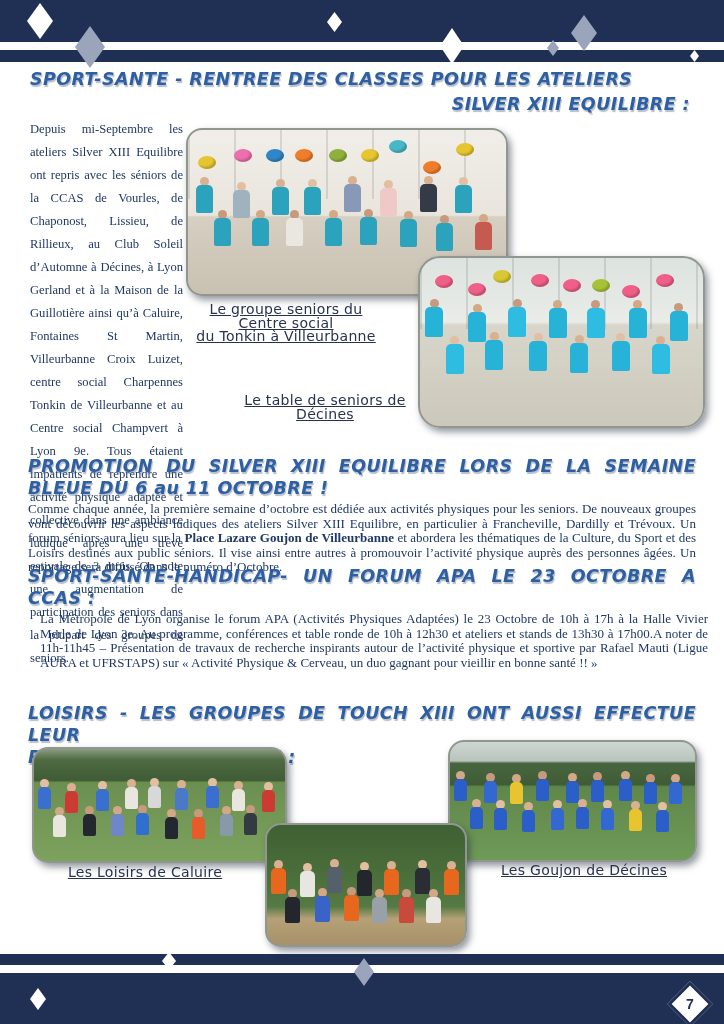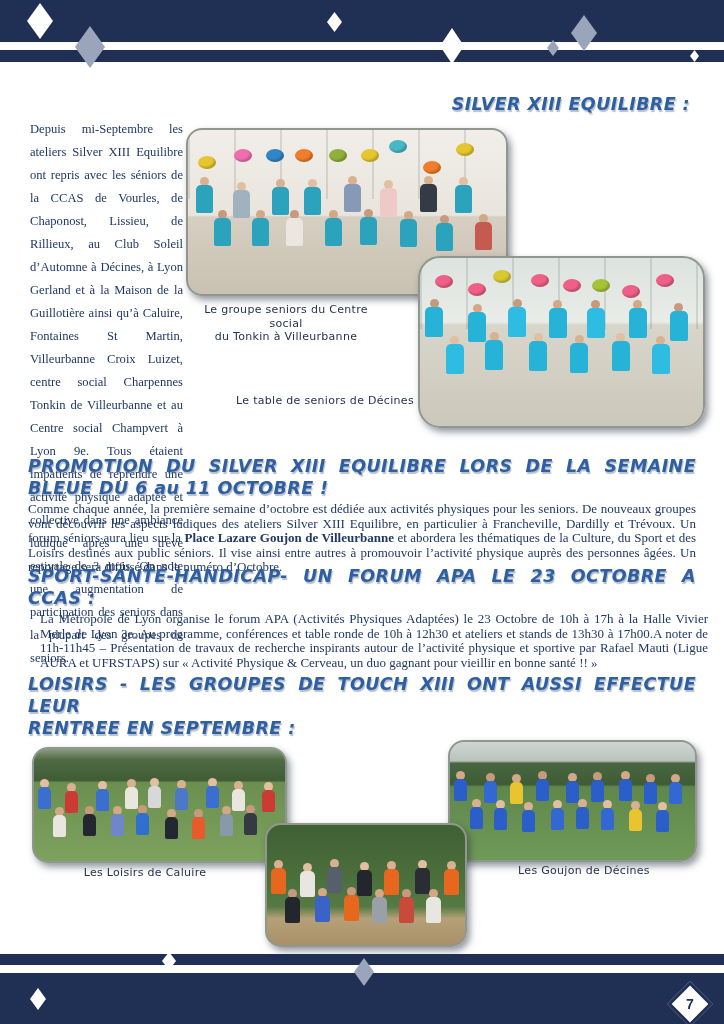--- a/index.html
+++ b/index.html
@@ -27,34 +27,34 @@
   
   .h{position:absolute;font-family:"DejaVu Sans","Liberation Sans",sans-serif;
      font-weight:bold;font-style:italic;color:#2e5fa3;font-size:17.5px;
      letter-spacing:0.4px;line-height:22px;
      text-shadow:1px 2px 1px rgba(96,110,134,0.45);}
   .h .just{text-align:justify;text-align-last:justify;}
   .h1-l1{left:30px;top:68px;width:640px;}
   .h1-l2{left:30px;top:93px;width:660px;text-align:right;}
   .h2{left:28px;top:455px;width:668px;}
   .h3{left:28px;top:565px;width:668px;}
-  .h4{left:28px;top:673px;width:668px;}
+  .h4{left:28px;top:702px;width:668px;}
 
   
   .body-text{position:absolute;color:#1f3864;font-size:13px;line-height:14.6px;
      text-align:justify;}
   .p-left{left:30px;top:118px;width:153px;font-size:12.6px;line-height:23px;}
   .p-promotion{left:28px;top:502px;width:668px;}
   .p-handicap{left:40px;top:612px;width:668px;}
   .p-loisirs{left:28px;top:719px;width:668px;}
 
   
   .caption{position:absolute;font-family:"DejaVu Sans","Liberation Sans",sans-serif;
-     color:#27324e;font-size:11px;letter-spacing:0.3px;text-align:center;
-     line-height:13.5px;z-index:6;}
+     color:#27324e;font-size:14px;letter-spacing:0.3px;text-align:center;
+     line-height:13.5px;z-index:6;text-decoration:underline;}
   .cap1{left:196px;top:303px;width:180px;}
   .cap2{left:235px;top:394px;width:180px;}
   .cap3{left:60px;top:866px;width:170px;}
   .cap4{left:500px;top:864px;width:168px;}
   .cap5{left:38px;top:926px;width:238px;}
 
   
   .photo{position:absolute;border:2px solid #8f978f;border-radius:16px;
      box-shadow:3px 4px 7px rgba(40,50,65,0.5);overflow:hidden;}
   .photo1{left:186px;top:128px;width:318px;height:164px;z-index:1;
@@ -89,20 +89,21 @@
   <div class="band band-top"></div>
   <div class="stripe stripe-top"></div>
   <div class="diamond dia-white" style="left:27px;top:3px;width:26px;height:36px;"></div>
   <div class="diamond dia-gray" style="left:75px;top:26px;width:30px;height:42px;"></div>
   <div class="diamond dia-white" style="left:327px;top:12px;width:15px;height:20px;"></div>
   <div class="diamond dia-white" style="left:440px;top:28px;width:24px;height:36px;"></div>
   <div class="diamond dia-gray" style="left:547px;top:40px;width:12px;height:16px;"></div>
   <div class="diamond dia-gray" style="left:571px;top:15px;width:26px;height:36px;"></div>
   <div class="diamond dia-white" style="left:690px;top:50px;width:9px;height:12px;"></div>
 
+  <div class="h h1-l1">SPORT-SANTE - RENTREE DES CLASSES POUR LES ATELIERS</div>
   <div class="h h1-l2">SILVER XIII EQUILIBRE :</div>
 
   <div class="body-text p-left">Depuis mi-Septembre les ateliers Silver XIII Equilibre ont repris avec les séniors de la CCAS de Vourles, de Chaponost, Lissieu, de Rillieux, au Club Soleil d’Automne à Décines, à Lyon Gerland et à la Maison de la Guillotière ainsi qu’à Caluire, Fontaines St Martin, Villeurbanne Croix Luizet, centre social Charpennes Tonkin de Villeurbanne et au Centre social Champvert à Lyon 9e. Tous étaient impatients de reprendre une activité physique adaptée et collective dans une ambiance ludique après une trêve estivale de 3 mois. On note une augmentation de participation des seniors dans la plupart des groupes de seniors.</div>
 
   <div class="photo photo1" title="Seniors en t-shirts bleus levant des ballons de rugby colorés en salle">
       <div class="ball" style="left: 3%; top: 15.6829%; background: rgb(230, 198, 46);"></div>
       <div class="ball" style="left: 14.387%; top: 11.5358%; background: rgb(238, 111, 176);"></div>
       <div class="ball" style="left: 24.6123%; top: 11.2853%; background: rgb(47, 134, 200);"></div>
       <div class="ball" style="left: 33.6544%; top: 11.7844%; background: rgb(239, 125, 42);"></div>
       <div class="ball" style="left: 44.2322%; top: 11.5244%; background: rgb(143, 176, 58);"></div>

